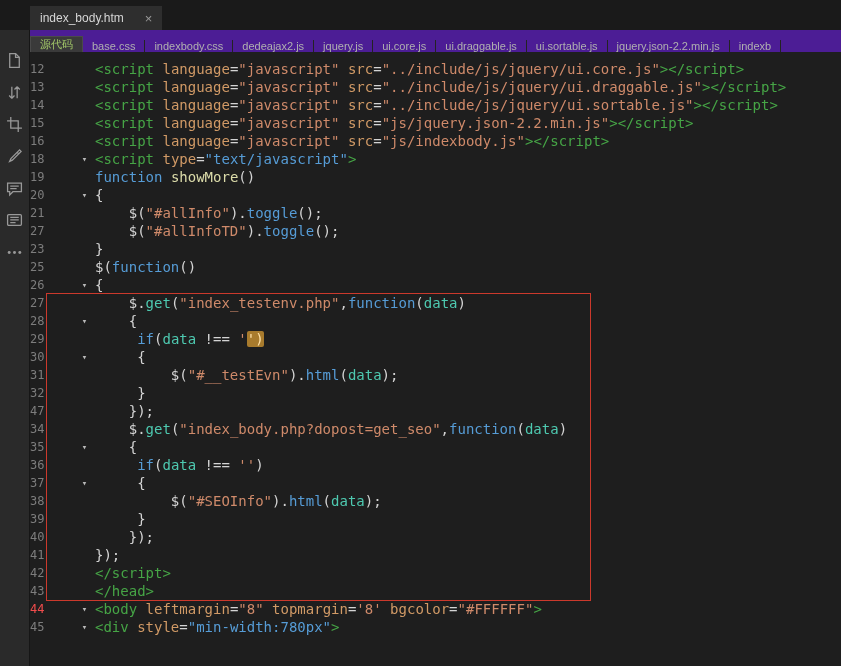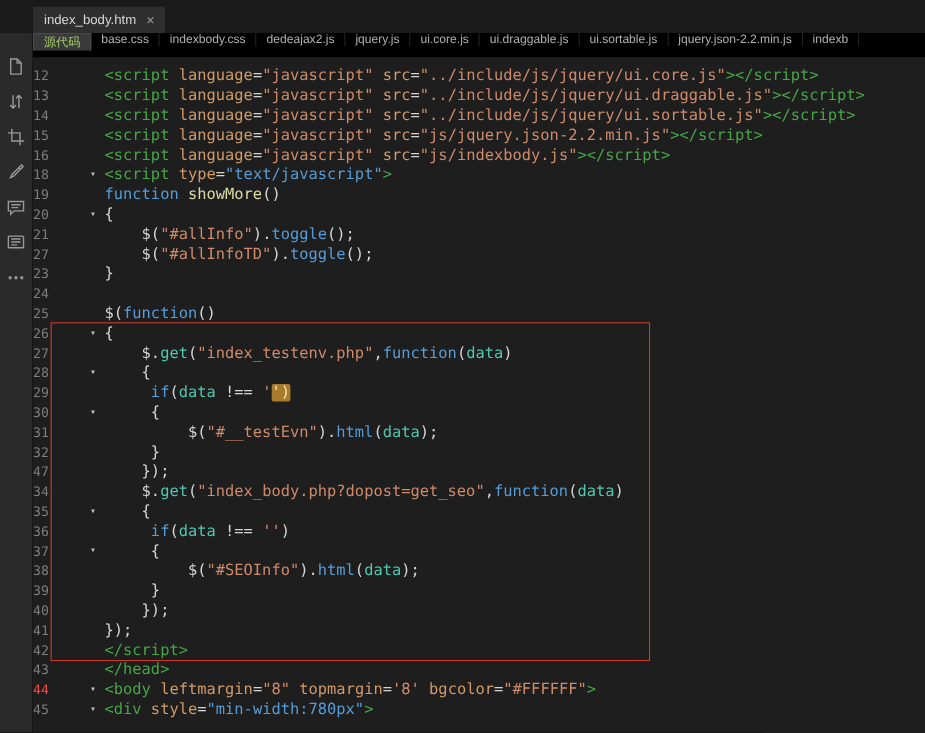--- a/index.html
+++ b/index.html
@@ -3,26 +3,26 @@
 <meta charset="utf-8">
 <style>
   *{box-sizing:border-box;margin:0;padding:0}
   html,body{background:#151515}
   body{font-family:"Liberation Sans","DejaVu Sans",sans-serif}
   #app{position:relative;width:841px;height:666px;background:#1e1e1e;overflow:hidden}
 
   
   #header{position:absolute;left:0;top:0;width:841px;height:30px;background:#1a1a1a;z-index:3}
   #doc-tab{position:absolute;left:30px;top:6px;height:24px;background:#2e2e2e;color:#d6d6d6;
-    display:flex;align-items:center;gap:9px;padding:0 10px;font-size:12px;cursor:pointer}
+    display:flex;align-items:center;gap:21px;padding:0 10px;font-size:12px;cursor:pointer}
   #doc-tab .close{color:#9a9a9a;font-size:13px;line-height:1;cursor:pointer}
 
   
-  #relbar{position:absolute;left:30px;top:30px;width:811px;height:22px;background:#000000;
-    display:flex;align-items:flex-start;font-size:11px;color:#b0b0b0;overflow:hidden;z-index:2}
+  #relbar{position:absolute;left:30px;top:30px;width:811px;height:22px;background:#4c1d95;
+    display:flex;align-items:flex-end;font-size:11px;color:#b0b0b0;overflow:hidden;z-index:2}
   .rf-item{display:flex;align-items:center;padding:0 9px;border-right:1px solid #232323;white-space:nowrap;cursor:pointer}
   .rf-item.active{background:#3a3a3a;color:var(--c-active_file,#a3c969);border:1px solid #4a4a4a;border-bottom:none}
 
   
   #sidebar{position:absolute;left:0;top:30px;width:30px;height:636px;background:#2a2a2a;
     border-right:1px solid #161616;display:flex;flex-direction:column;align-items:center;
     padding-top:22px;gap:15px;color:#999;z-index:1}
   .sb-icon{width:17px;height:17px;display:flex;align-items:center;justify-content:center;cursor:pointer}
   .sb-icon svg{stroke-width:1.2}
 
@@ -170,25 +170,20 @@
           <span class="ln">27</span>
           <span class="fold"></span>
           <span class="code"><span class="tk-pl">    $(</span><span class="tk-str">"#allInfoTD"</span><span class="tk-pl">).</span><span class="tk-mth">toggle</span><span class="tk-pl">();</span></span>
         </div>
         <div class="line">
           <span class="ln">23</span>
           <span class="fold"></span>
           <span class="code"><span class="tk-pl">}</span></span>
         </div>
         <div class="line">
-          <span class="ln">24</span>
-          <span class="fold"></span>
-          <span class="code"></span>
-        </div>
-        <div class="line">
           <span class="ln">25</span>
           <span class="fold"></span>
           <span class="code"><span class="tk-pl">$(</span><span class="tk-kw">function</span><span class="tk-pl">()</span></span>
         </div>
         <div class="line">
           <span class="ln">26</span>
           <span class="fold">▾</span>
           <span class="code"><span class="tk-pl">{</span></span>
         </div>
         <div class="line">

